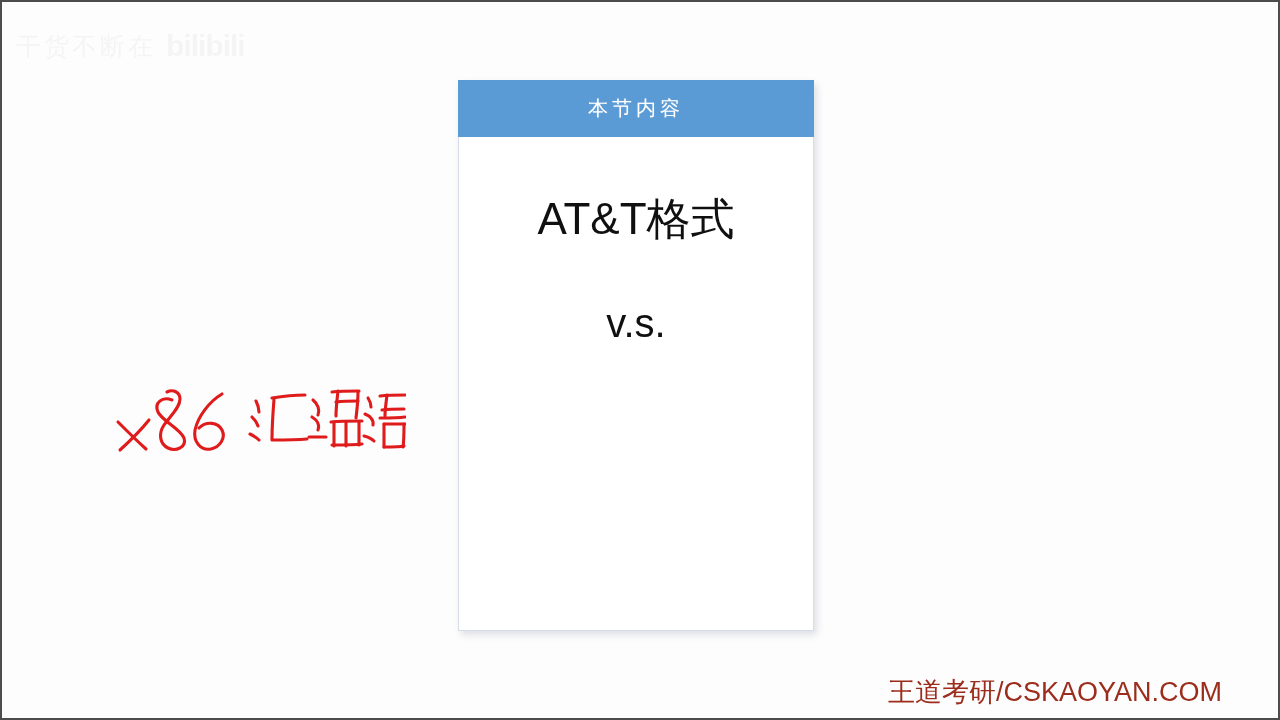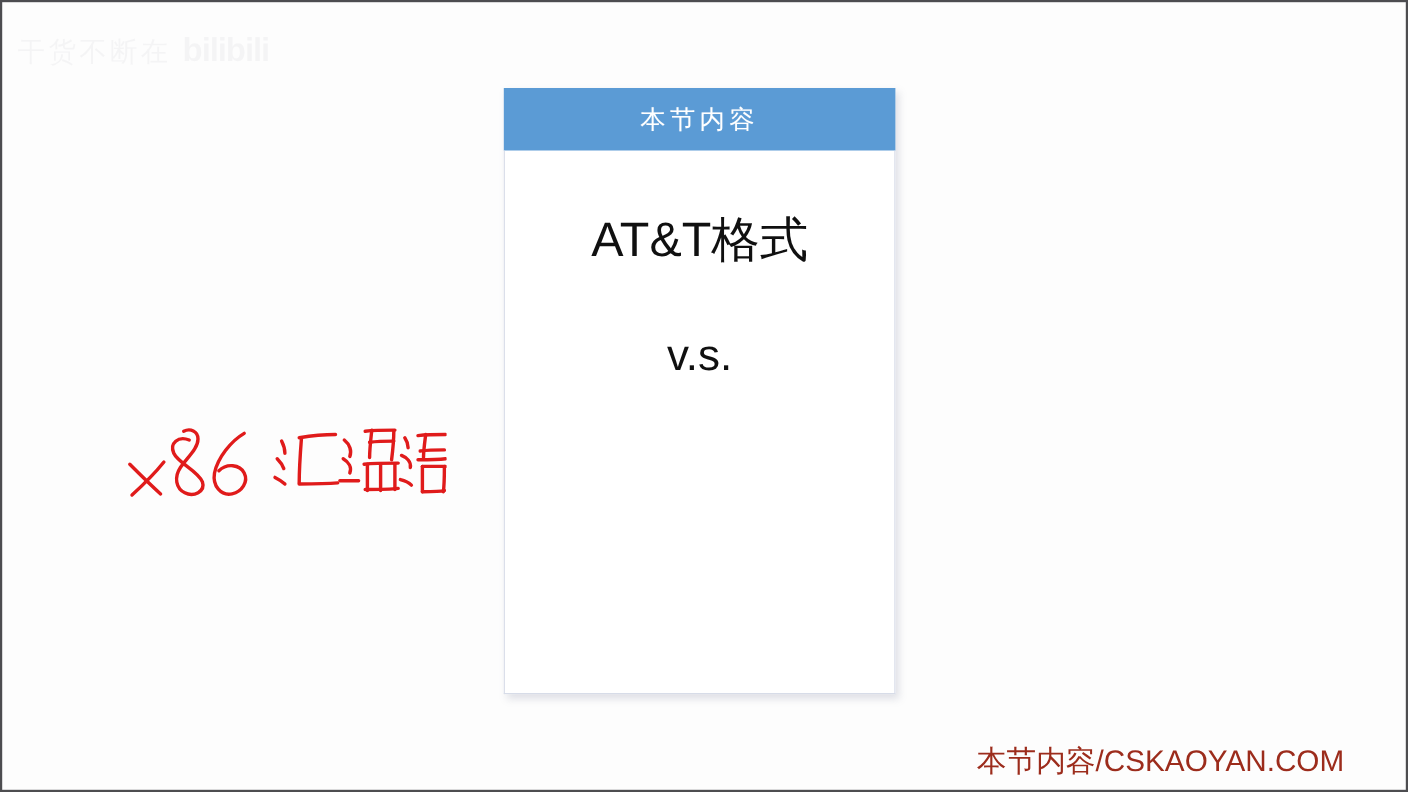--- a/index.html
+++ b/index.html
@@ -70,21 +70,21 @@
   #card-header {
     height: 57px;
     background: #5b9bd5;
     display: flex;
     align-items: center;
     justify-content: center;
     box-sizing: border-box;
   }
   #card-header-title {
     color: #ffffff;
-    font-size: 23px;
+    font-size: 20px;
     letter-spacing: 4px;
     font-family: Liberation Serif, serif;
     text-shadow: 0 0 1px rgba(255,255,255,0.35);
   }
   #card-body {
     height: 494px;
     box-sizing: border-box;
     background: #ffffff;
     border: 1px solid #d7dce8;
     border-top: none;
@@ -200,15 +200,15 @@
         <path d="M276,56 C284,55 292,55 298,55"></path>
         <path d="M274,64 C283,64 292,64 299,63"></path>
         <path d="M278,70 C278,79 278,87 278,93"></path>
         <path d="M278,70 C286,70 294,70 299,70"></path>
         <path d="M298,70 C298,79 298,87 297,93"></path>
         <path d="M278,93 C286,93 294,93 298,92"></path>
       </g>
     </svg>
   </div>
 
-  <div id="branding">本节内容/CSKAOYAN.COM</div>
+  <div id="branding">王道考研/CSKAOYAN.COM</div>
 
 </div>
 
 </body></html>

